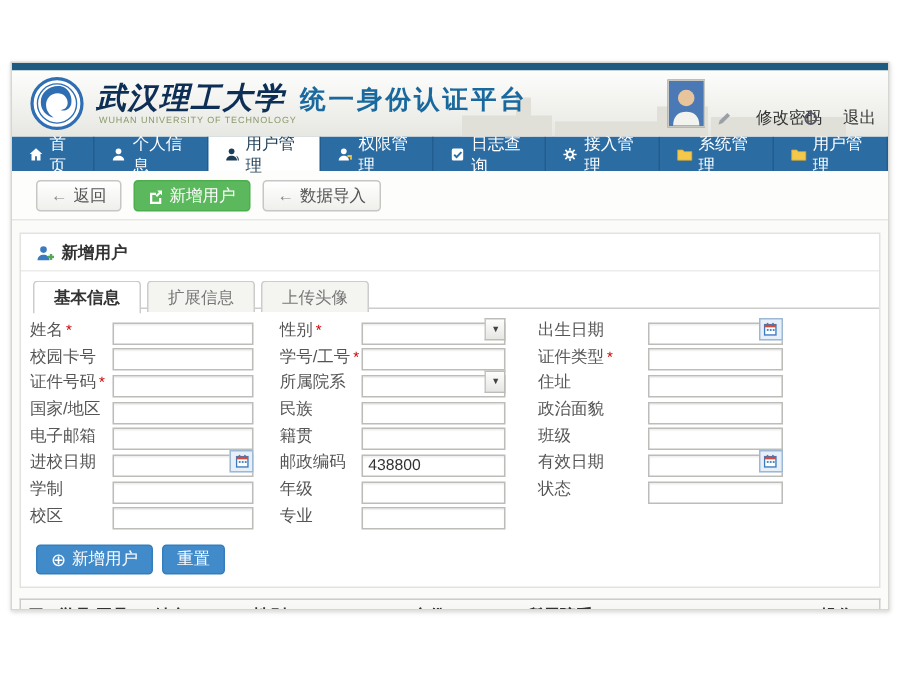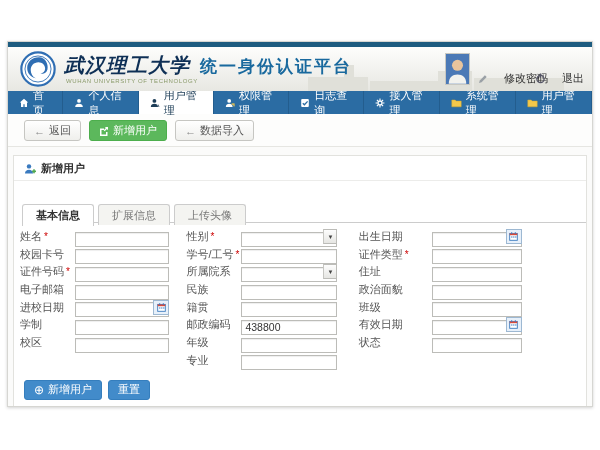--- a/index.html
+++ b/index.html
@@ -36,21 +36,21 @@
          padding:0 9px; height:21px; cursor:pointer; }
   .btn-light { background:linear-gradient(#fff,#efefec); border:1px solid #c6c6c2; color:#555; }
   .btn-green { background:#5cb85c; border:1px solid #4cae4c; color:#fff; }
   .btn-blue  { background:#428bca; border:1px solid #357ebd; color:#fff; height:20px; }
   .arrow-glyph { font-size:11px; color:#888; }
 
   
   .panel { margin:8px 5px 0; background:#fff; border:1px solid #e2e2de; }
   .ptitlebar { padding:5px 10px 4px; font-size:11px; font-weight:bold; color:#333;
                border-bottom:1px solid #ececea; display:flex; align-items:center; gap:5px; }
-  .tabs { margin:22px 0 0 8px; border-bottom:1px solid #ccc; height:20px; }
+  .tabs { margin:5px 0 0 8px; border-bottom:1px solid #ccc; height:20px; }
   .tab { display:inline-block; padding:3px 13px 2px; font-size:11px; color:#777; background:#f4f4f1;
          border:1px solid #ccc; border-bottom:none; border-radius:3px 3px 0 0; margin-right:4px;
          position:relative; top:1px; cursor:pointer; }
   .tab.active { background:#fff; color:#333; font-weight:bold; padding-bottom:3px; }
 
   .form { display:flex; padding:6px 4px 3px 4px; }
   .fcol { display:flex; flex-direction:column; }
   .fcol1 { width:178px; } .fcol2 { width:182px; } .fcol3 { width:236px; }
   .frow { display:flex; align-items:flex-end; height:15px; margin-bottom:2.7px; }
   .flabel { font-size:11px; color:#555; white-space:nowrap; }
@@ -228,20 +228,24 @@
           <div class="frow">
             <span class="flabel">姓名<span class="star">*</span></span>
             <div class="ctrl"><input type="text" class="tin" style=""></div>
           </div>
           <div class="frow">
             <span class="flabel">校园卡号</span>
             <div class="ctrl"><input type="text" class="tin" style=""></div>
           </div>
           <div class="frow">
             <span class="flabel">证件号码<span class="star">*</span></span>
+            <div class="ctrl"><input type="text" class="tin" style=""></div>
+          </div>
+          <div class="frow">
+            <span class="flabel">国家/地区</span>
             <div class="ctrl"><input type="text" class="tin" style=""></div>
           </div>
           <div class="frow">
             <span class="flabel">电子邮箱</span>
             <div class="ctrl"><input type="text" class="tin" style=""></div>
           </div>
           <div class="frow">
             <span class="flabel">进校日期</span>
             <div class="ctrl"><input type="text" class="tin" style=""><div class="side-btn date-btn">
                 <svg width="9" height="9" viewBox="0 0 9 9">

